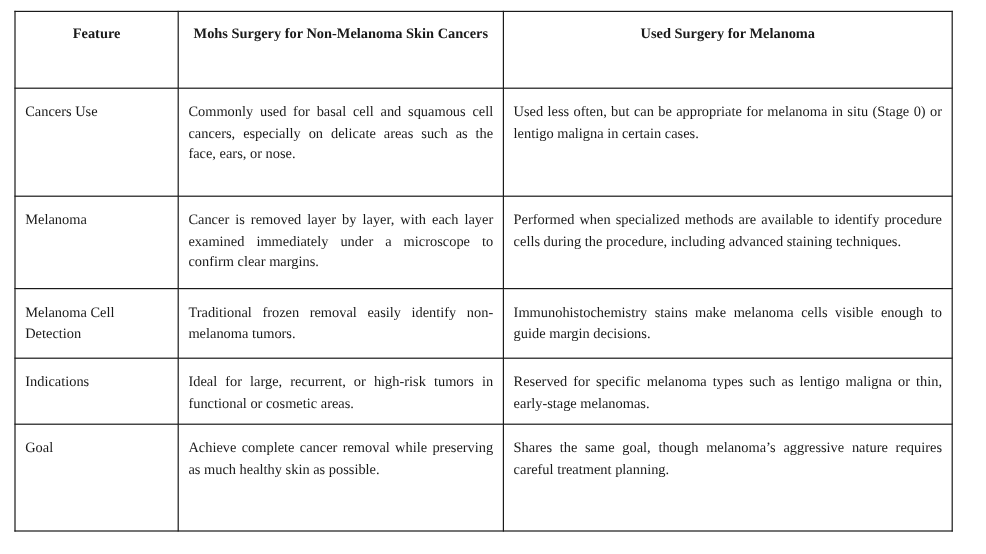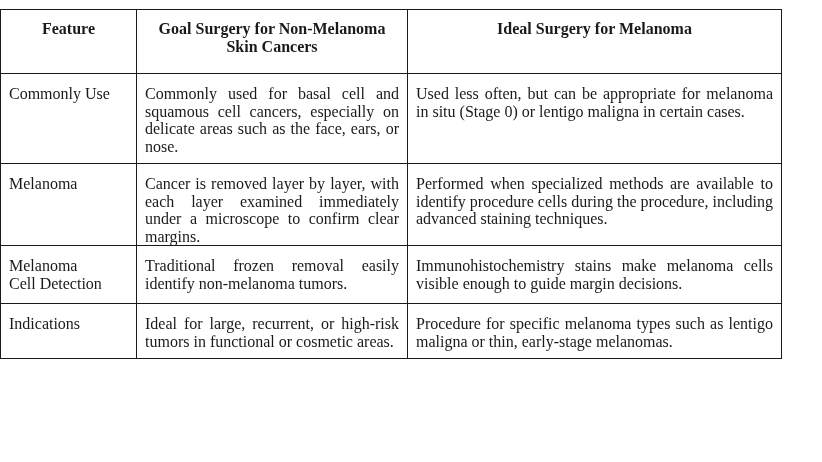--- a/index.html
+++ b/index.html
@@ -1,19 +1,19 @@
 <!DOCTYPE html>
 <html><head>
   <meta charset="utf-8">
   <style>
     html, body { margin: 0; padding: 0; background: #ffffff; }
     body { width: 822px; height: 462px; position: relative; overflow: hidden;
            font-family: "Liberation Serif", "DejaVu Serif", serif; color: #1a1a1a; }
-    table.cmp { position: absolute; left: 0; top: 9px; width: 781px;
-                border-collapse: collapse; table-layout: fixed; font-size: 16px; line-height: 17.5px; }
+    table.cmp { position: absolute; left: 12px; top: 9px; width: 781px;
+                border-collapse: collapse; table-layout: fixed; font-size: 12px; line-height: 17.5px; }
     table.cmp td, table.cmp th { border: 1.3px solid #1a1a1a; vertical-align: top; }
     table.cmp th { font-weight: bold; text-align: center; padding: 10px 8px 0 8px; }
     table.cmp td { padding: 11px 8px 0 8px; }
     col.c1 { width: 136px; }
     col.c2 { width: 271px; }
     col.c3 { width: 374px; }
     td.just { text-align: justify; }
     td.feat { text-align: left; }
     tr.h0 { height: 64px; }
     tr.r0 { height: 90px; }
@@ -27,39 +27,44 @@
 
 <table class="cmp">
   <colgroup>
       <col class="c1">
       <col class="c2">
       <col class="c3">
     </colgroup>
   <thead>
     <tr class="h0">
       <th>Feature</th>
-      <th>Goal Surgery for Non-Melanoma Skin Cancers</th>
-      <th>Ideal Surgery for Melanoma</th>
+      <th>Mohs Surgery for Non-Melanoma Skin Cancers</th>
+      <th>Used Surgery for Melanoma</th>
     </tr>
   </thead>
   <tbody>
     <tr class="r0">
-      <td class="feat">Commonly Use</td>
+      <td class="feat">Cancers Use</td>
       <td class="just">Commonly used for basal cell and squamous cell cancers, especially on delicate areas such as the face, ears, or nose.</td>
       <td class="just">Used less often, but can be appropriate for melanoma in situ (Stage 0) or lentigo maligna in certain cases.</td>
     </tr>
     <tr class="r1">
       <td class="feat">Melanoma</td>
       <td class="just">Cancer is removed layer by layer, with each layer examined immediately under a microscope to confirm clear margins.</td>
       <td class="just">Performed when specialized methods are available to identify procedure cells during the procedure, including advanced staining techniques.</td>
     </tr>
     <tr class="r2">
       <td class="feat" style="padding-right:30px;">Melanoma Cell Detection</td>
       <td class="just">Traditional frozen removal easily identify non-melanoma tumors.</td>
       <td class="just">Immunohistochemistry stains make melanoma cells visible enough to guide margin decisions.</td>
     </tr>
     <tr class="r3">
       <td class="feat">Indications</td>
       <td class="just">Ideal for large, recurrent, or high-risk tumors in functional or cosmetic areas.</td>
-      <td class="just">Procedure for specific melanoma types such as lentigo maligna or thin, early-stage melanomas.</td>
+      <td class="just">Reserved for specific melanoma types such as lentigo maligna or thin, early-stage melanomas.</td>
+    </tr>
+    <tr class="r4">
+      <td class="feat">Goal</td>
+      <td class="just">Achieve complete cancer removal while preserving as much healthy skin as possible.</td>
+      <td class="just">Shares the same goal, though melanoma’s aggressive nature requires careful treatment planning.</td>
     </tr>
   </tbody>
 </table>
 
 </body></html>

